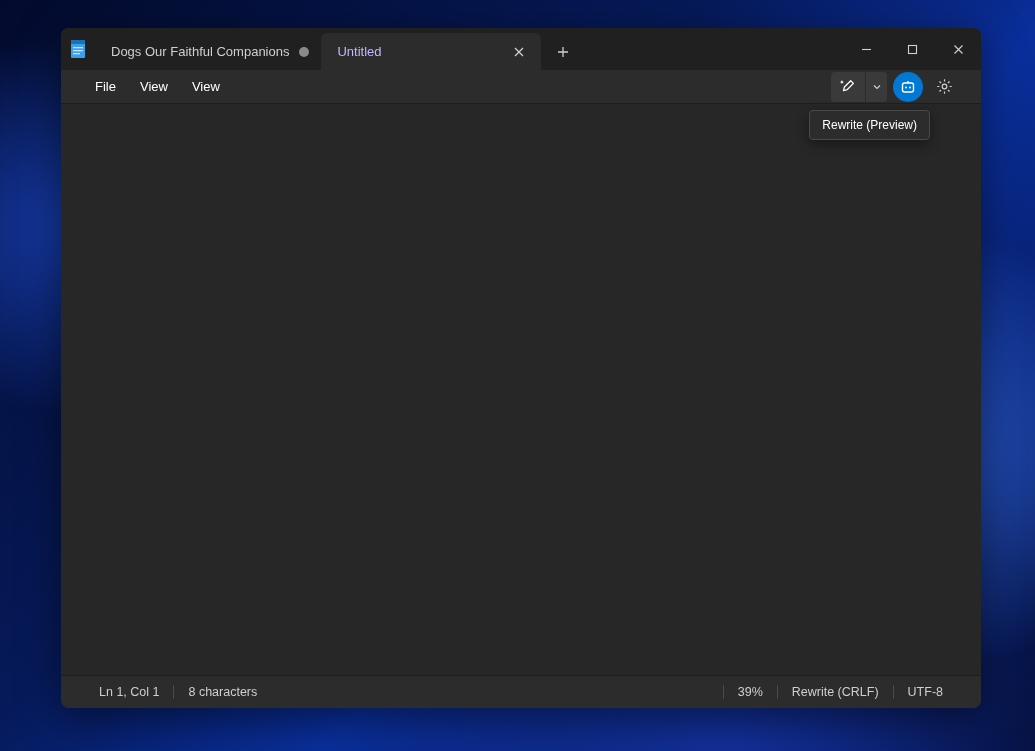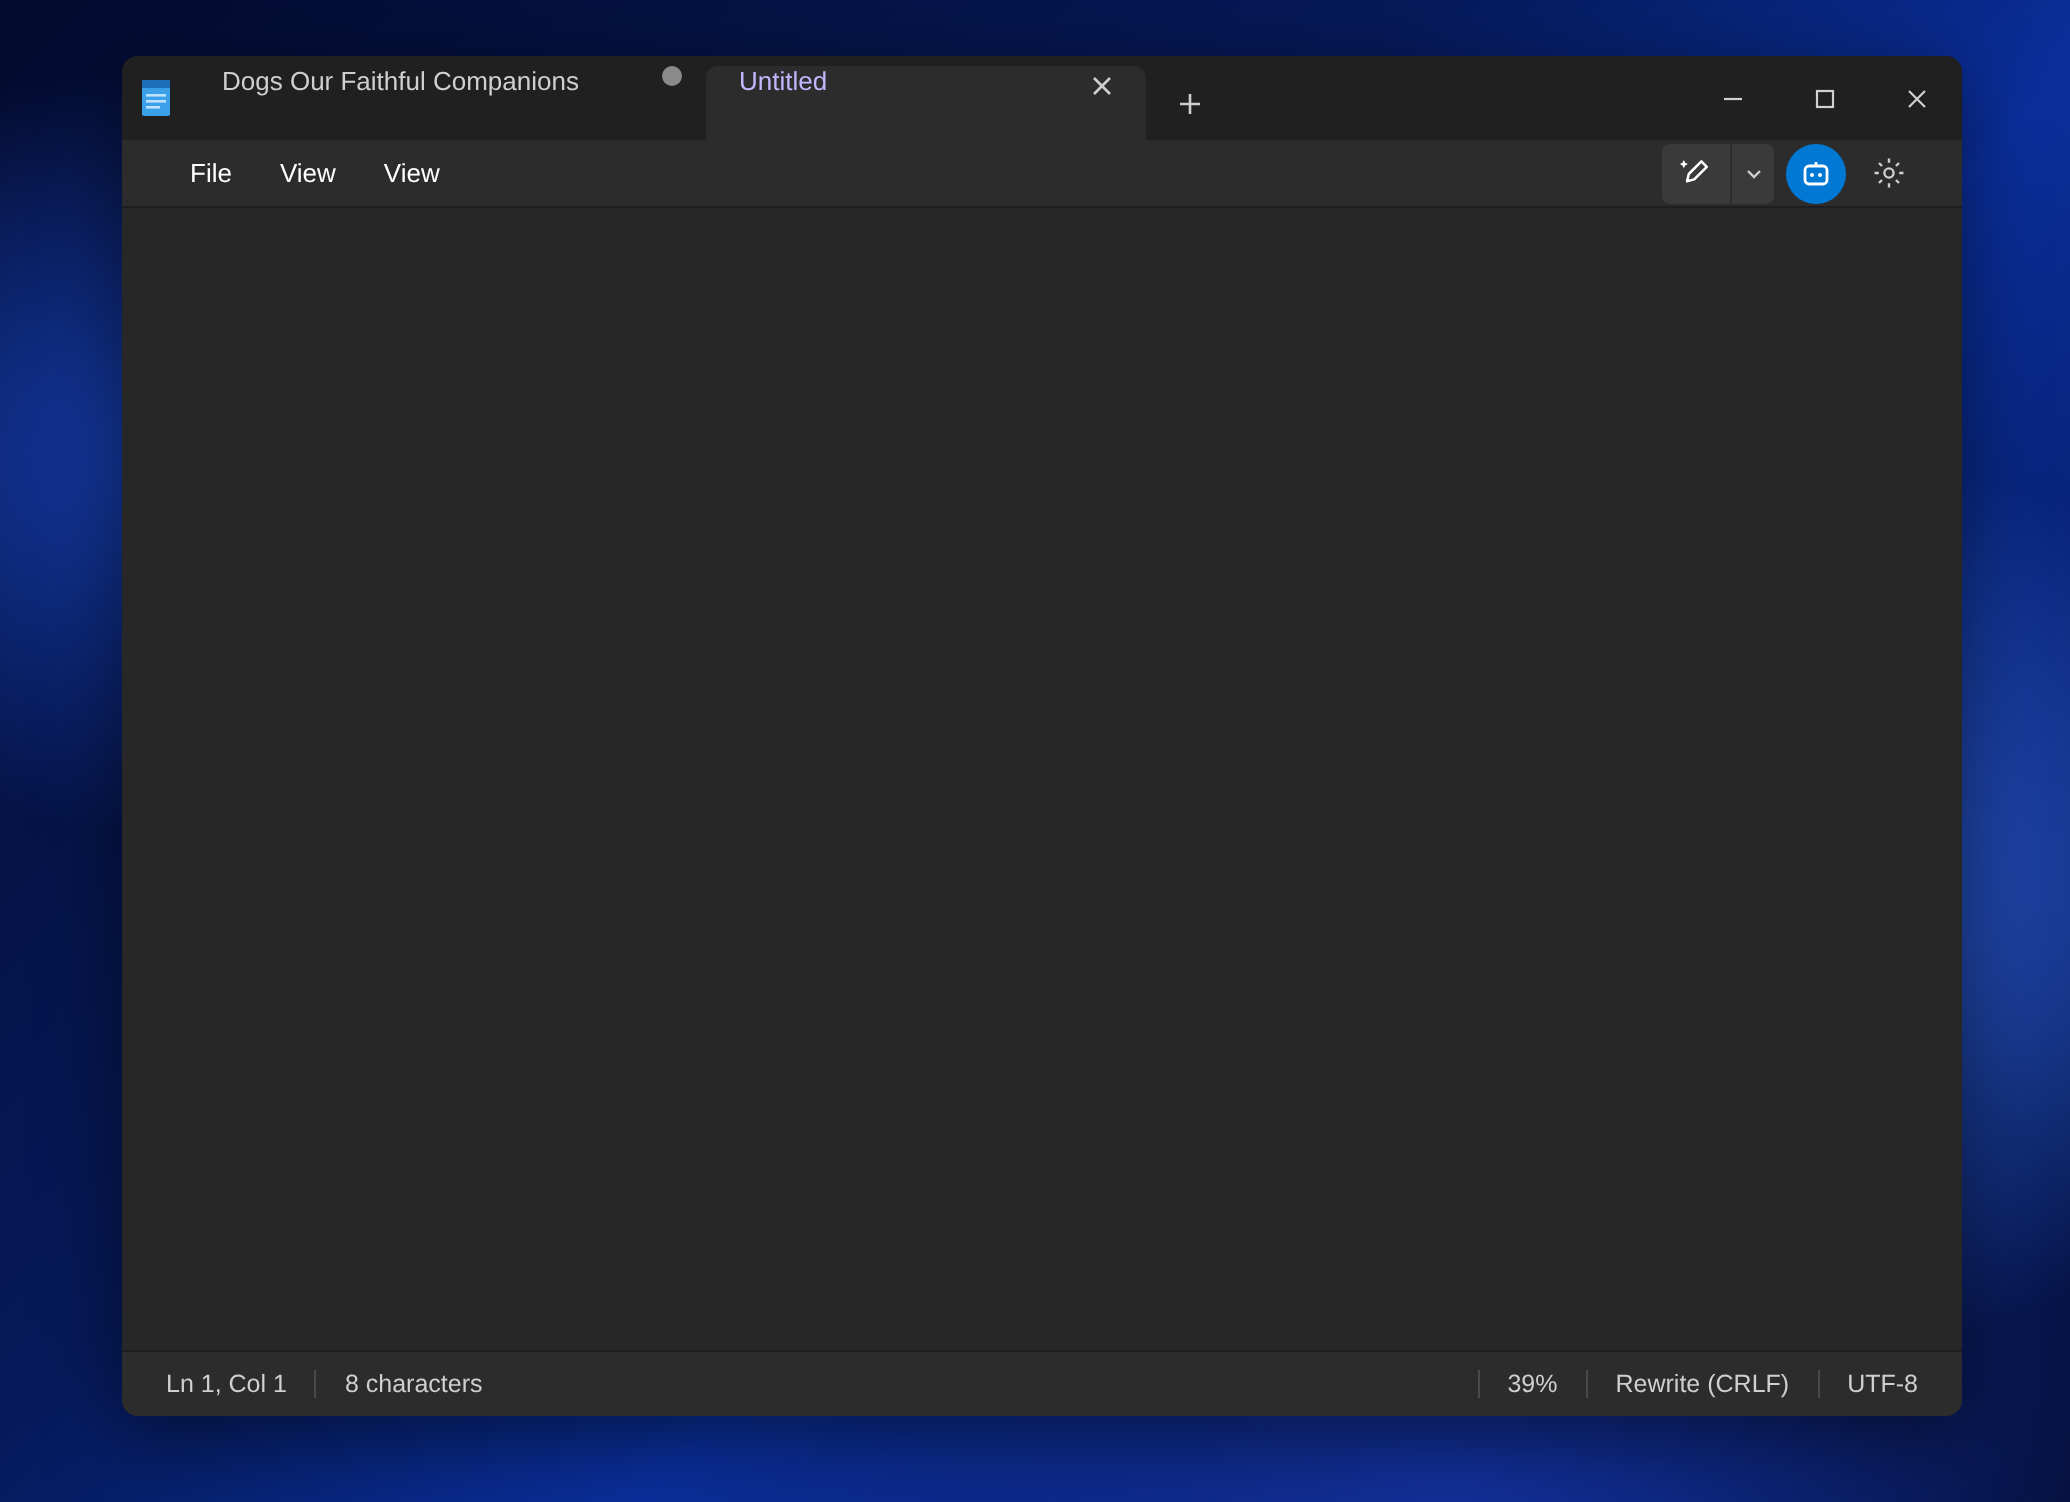--- a/index.html
+++ b/index.html
@@ -20,23 +20,23 @@
     background:#2c2c2c; border-radius:8px; overflow:visible;
     box-shadow:0 10px 40px rgba(0,0,0,.5);
     display:flex; flex-direction:column;
   }
 
   .titlebar { height:42px; background:#202020; display:flex; align-items:stretch; border-radius:8px 8px 0 0;}
   .titlebar .app-icon { width:34px; display:flex; align-items:center; justify-content:center; }
   .titlebar .app-icon svg { width:16px; height:20px; }
 
   .tabs { display:flex; align-items:flex-end; flex:1; padding-top:5px; }
-  .tab { height:37px; display:flex; align-items:flex-start; padding:0 12px 0 16px;
+  .tab { height:37px; display:flex; align-items:center; padding:0 12px 0 16px;
          color:#cfcfcf; font-size:13px; position:relative; min-width:220px;
-         border-radius:6px 6px 0 0;gap:32px; }
+         border-radius:6px 6px 0 0; }
   .tab.inactive { background:transparent; }
   .tab.active { background:#2c2c2c; color:#c4b5fd; }
   .tab .title { flex:1; white-space:nowrap; overflow:hidden; text-overflow:ellipsis; }
   .tab .close { width:20px; height:20px; margin-left:10px; display:flex; align-items:center;
                 justify-content:center; border-radius:3px; color:#cfcfcf;}
   .tab .mod-dot { width:10px; height:10px; border-radius:50%; background:#8a8a8a; margin-left:10px;}
   .add-tab { width:36px; height:36px; display:flex; align-items:center; justify-content:center;
              color:#cfcfcf; margin-left:4px; }
 
   .win-controls { display:flex; align-items:stretch; }
@@ -62,21 +62,21 @@
   .tooltip { position:absolute; right:51px; top:82px; background:#2c2c2c; color:#fff;
              font-size:12px; padding:7px 12px; border:1px solid #4a4a4a; border-radius:4px;
              box-shadow:0 4px 12px rgba(0,0,0,.4); z-index:5; white-space:nowrap;}
 
   .editor { flex:1; background:#272727; margin:0; position:relative;}
   .editor textarea { width:100%; height:100%; background:transparent; border:none; outline:none;
                      color:#eee; font-family:Consolas, monospace; font-size:14px; padding:6px;
                      resize:none; }
 
   .statusbar { height:33px; background:#2c2c2c; display:flex; align-items:center;
-               color:#cfcfcf; font-size:12.5px; padding:0 14px; border-radius:0 0 8px 8px;
+               color:#cfcfcf; font-size:12.5px; padding:0 30px; border-radius:0 0 8px 8px;
                border-top:1px solid #1e1e1e;}
   .statusbar .seg { padding:0 8px; }
   .statusbar .sep { width:1px; height:14px; background:#4a4a4a; margin:0 6px;}
   .statusbar .flex { flex:1; }
 </style>
 </head>
 <body>
 
 <div class="desktop">
   <div class="window">
@@ -161,20 +161,21 @@
       </div>
 
       <div class="icon-btn">
         <svg width="17" height="17" viewBox="0 0 20 20">
           <circle cx="10" cy="10" r="2.7" fill="none" stroke="currentColor" stroke-width="1.4"></circle>
           <path d="M10 1.5v2.5M10 16v2.5M18.5 10h-2.5M4 10H1.5M15.9 4.1l-1.8 1.8M5.9 14.1l-1.8 1.8M15.9 15.9l-1.8-1.8M5.9 5.9L4.1 4.1" stroke="currentColor" stroke-width="1.4"></path>
         </svg>
       </div>
     </div>
 
+    <div class="tooltip">Rewrite (Preview)</div>
 
     <div class="editor">
       <textarea spellcheck="false" style=""></textarea>
     </div>
 
     <div class="statusbar">
       <div class="seg">Ln 1, Col 1</div>
       <div class="sep"></div>
       <div class="seg">8 characters</div>
       <div class="flex"></div>

